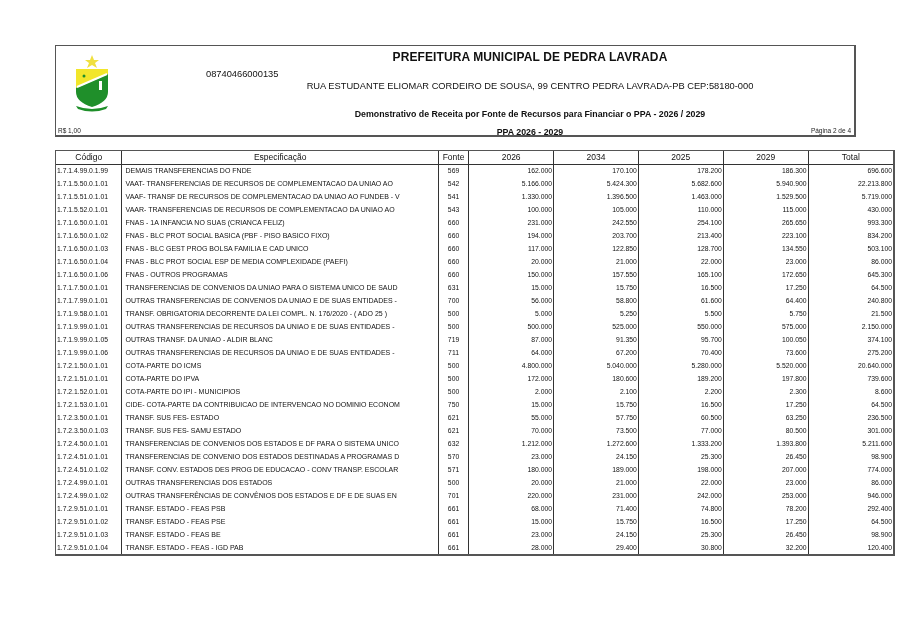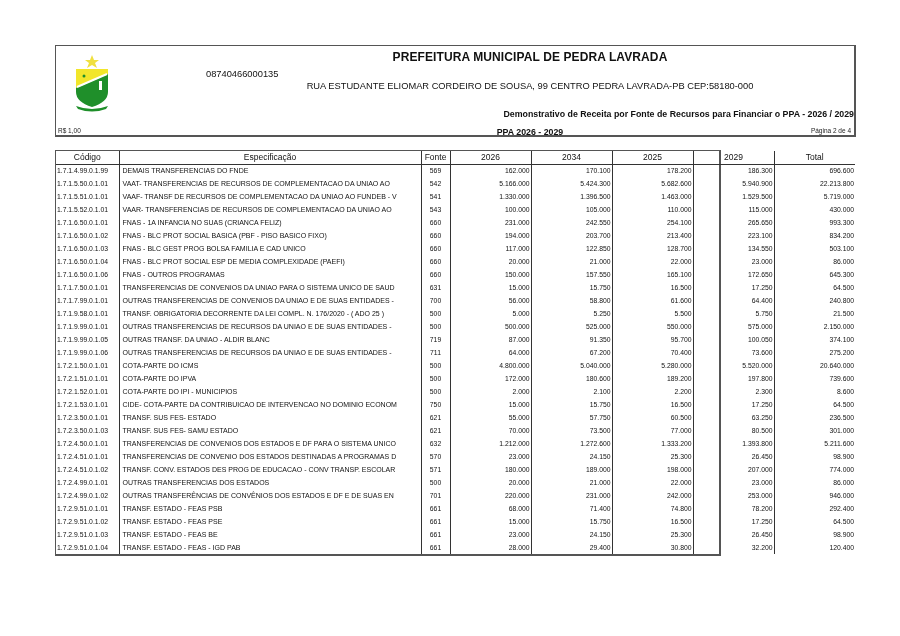--- a/index.html
+++ b/index.html
@@ -24,37 +24,37 @@
     }
     .cnpj {
       position: absolute; left: 150px; right: 0; top: 23px; 
       font-size: 9.3px;
     }
     .address {
       position: absolute; left: 150px; right: 0; top: 35px; text-align: center;
       font-size: 9.3px;
     }
     .subtitle {
-      position: absolute; left: 150px; right: 0; top: 63px; text-align: right;
+      position: absolute; left: 150px; right: 0; top: 63px; text-align: center;
       font-size: 8.8px; font-weight: bold;
     }
     .subtitle2 {
       position: absolute; left: 150px; right: 0; top: 81px; text-align: center;
       font-size: 8.8px; font-weight: bold;
     }
     .currency {
       position: absolute; left: 2px; bottom: 1px; font-size: 6.5px; color: #222;
     }
     .page-num {
       position: absolute; right: 3px; bottom: 1px; font-size: 6.5px; color: #222;
     }
 
     
     .table-wrap {
-      position: absolute; left: 55px; top: 150px; width: 666px;
+      position: absolute; left: 55px; top: 150px; width: 840px;
       border: 1px solid #555; border-right-width: 2px; border-bottom-width: 2px;
     }
     table {
       border-collapse: collapse; width: 100%; table-layout: fixed;
     }
     th {
       font-weight: normal; font-size: 8.5px; height: 13px;
       border-right: 1px solid #333; border-bottom: 1px solid #333;
       text-align: center; padding: 0; line-height: 12px; color: #111;
     }

